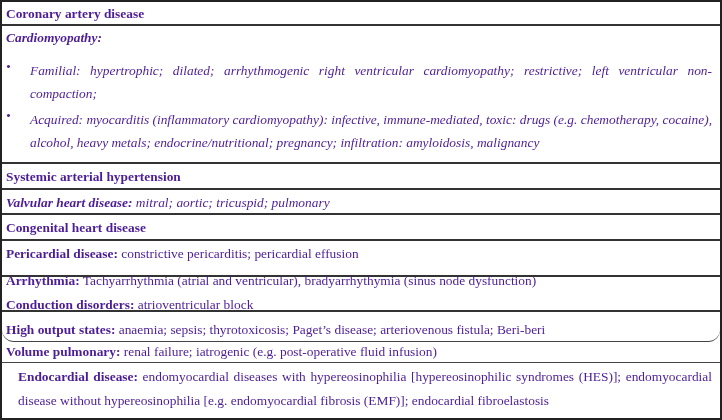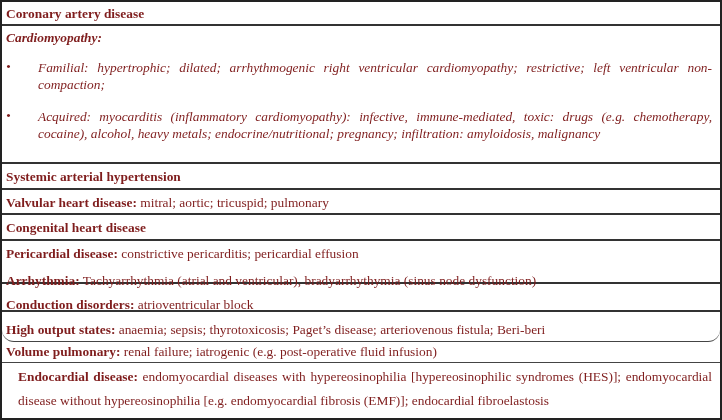--- a/index.html
+++ b/index.html
@@ -2,32 +2,32 @@
 <html><head>
 <meta charset="utf-8">
 <style>
   html, body { margin: 0; padding: 0; background: #ffffff; }
   body { width: 722px; height: 420px; overflow: hidden; }
   .table {
     position: absolute; left: 0; top: 0;
     width: 718px; height: 416px;
     border: 2px solid #222;
     font-family: "Liberation Serif", "DejaVu Serif", serif;
-    font-size: 13.4px; color: #7f1d1d;
+    font-size: 13.4px; color: #4c1d95;
     background: #fff;
   }
   .row { position: absolute; left: 0; right: 0; border-bottom: 2px solid #333; box-sizing: border-box; padding-left: 4px; padding-right: 8px; }
   .row.last { border-bottom: none; }
   .row.thin { border-bottom: 1px solid #444; }
   b { font-weight: bold; }
   .line { position: absolute; left: 4px; white-space: nowrap; }
   .para { position: absolute; left: 16px; right: 8px; line-height: 20px; text-align: justify; }
   .bullet-item { position: absolute; left: 0; right: 8px; }
   .bullet-dot { position: absolute; left: 4px; top: 0; }
-  .bullet-text { position: absolute; left: 36px; right: 0; line-height: 17px; text-align: justify; }
+  .bullet-text { position: absolute; left: 28px; right: 0; line-height: 23px; text-align: justify; }
 </style>
 </head>
 <body>
 
 <div class="table">
 
   <div class="row" style="top:0; height:24px;">
     <span class="line" style="top:4px;"><b>Coronary artery disease</b></span>
   </div>
 
@@ -41,28 +41,28 @@
       <span class="bullet-dot">•</span>
       <span class="bullet-text">Acquired: myocarditis (inflammatory cardiomyopathy): infective, immune-mediated, toxic: drugs (e.g. chemotherapy, cocaine), alcohol, heavy metals; endocrine/nutritional; pregnancy; infiltration: amyloidosis, malignancy</span>
     </div>
   </div>
 
   <div class="row" style="top:162px; height:26px;">
     <span class="line" style="top:5px;"><b>Systemic arterial hypertension</b></span>
   </div>
 
   <div class="row" style="top:188px; height:25px;">
-    <span class="line" style="top:5px;"><b>Valvular heart disease:</b><span> mitral; aortic; tricuspid; pulmonary</span></span>
+    <span class="line" style="top:5px;font-style:italic;"><b>Valvular heart disease:</b><span> mitral; aortic; tricuspid; pulmonary</span></span>
   </div>
 
   <div class="row" style="top:213px; height:26px;">
     <span class="line" style="top:5px;"><b>Congenital heart disease</b></span>
   </div>
 
-  <div class="row" style="top:239px; height:43px;">
+  <div class="row" style="top:239px; height:36px;">
     <span class="line" style="top:5px;"><b>Pericardial disease:</b><span> constrictive pericarditis; pericardial effusion</span></span>
   </div>
 
   <div class="row" style="top:265px; height:45px;">
     <span class="line" style="top:6px;"><b>Arrhythmia:</b><span> Tachyarrhythmia (atrial and ventricular), bradyarrhythymia (sinus node dysfunction)</span></span>
     <span class="line" style="top:30px;"><b>Conduction disorders:</b><span> atrioventricular block</span></span>
   </div>
 
   <div class="row thin" style="top:316px; height:24px;border-radius:12px;">
     <span class="line" style="top:4px;"><b>High output states:</b><span> anaemia; sepsis; thyrotoxicosis; Paget’s disease; arteriovenous fistula; Beri-beri</span></span>

